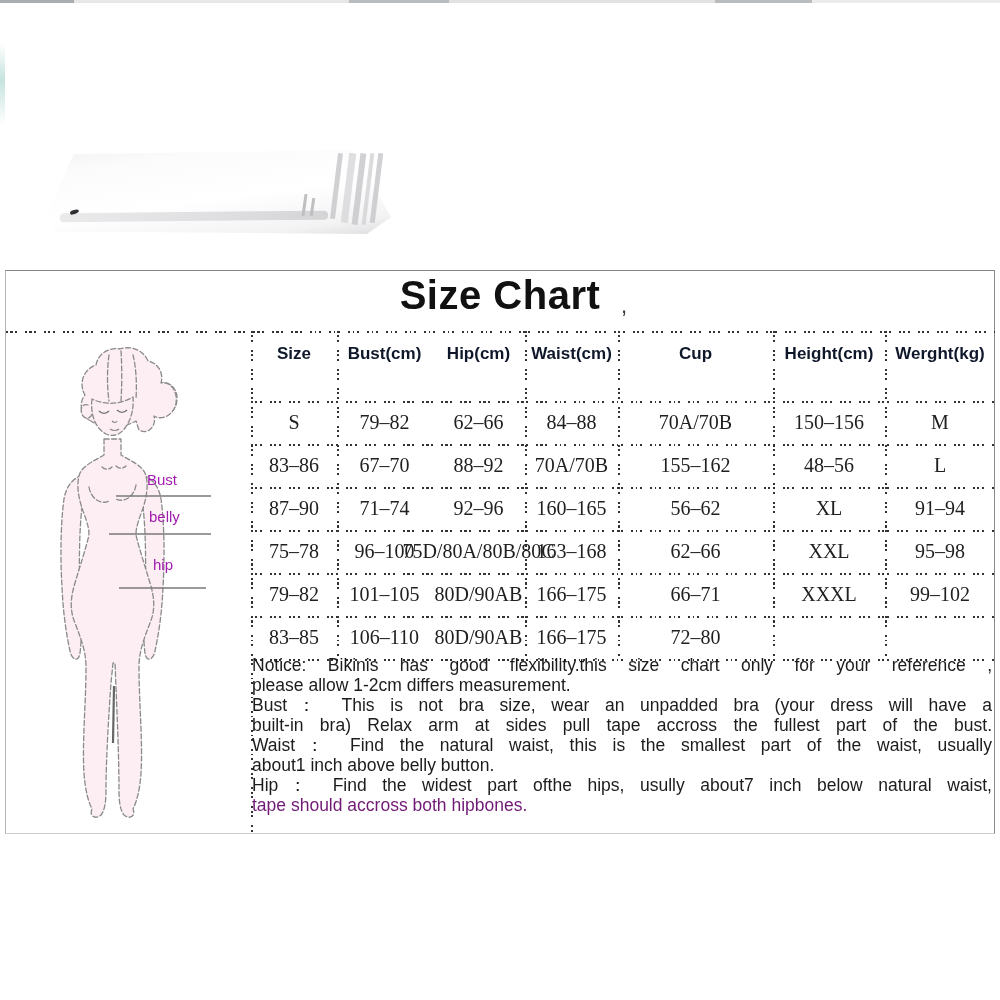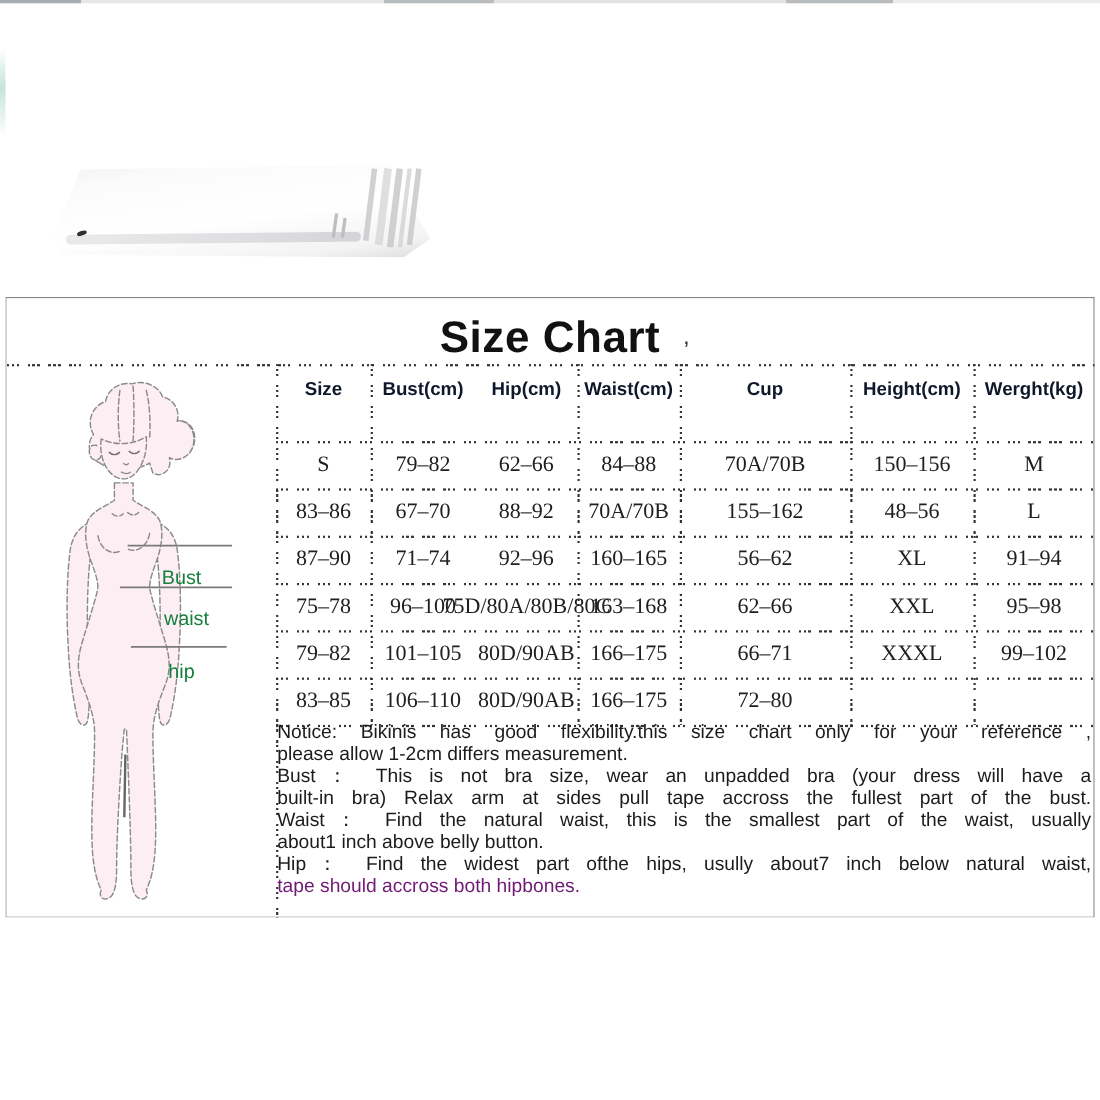--- a/index.html
+++ b/index.html
@@ -27,21 +27,21 @@
   .s5 { left:374px; width:5px; height:70px; }
   .blob-tick { position:absolute; background:#bfbfc2; width:3px; height:22px; transform:rotate(8deg); top:194px; }
   .t1 { left:303px; } .t2 { left:311px; height:18px; top:198px; }
   .blob-dot { position:absolute; left:70px; top:210px; width:9px; height:4px; background:#2f2f31;
     border-radius:50% 60% 60% 40%; transform:rotate(-18deg); }
 
   
   .panel { position:absolute; left:5px; top:270px; width:990px; height:564px; background:#fff;
     border:1px solid #9a9a9a; border-top-color:#858585; border-right-color:#8a8a8a;
     border-bottom-color:#cccccc; border-left-color:#b3b3b3; }
-  .panel-title { position:absolute; left:0; top:14px; width:100%; text-align:center;
+  .panel-title { position:absolute; left:0; top:2px; width:100%; text-align:center;
     font-size:40px; font-weight:bold; letter-spacing:.5px; color:#111; }
   .title-mark { position:absolute; left:615px; top:22px; font-size:22px; color:#3a3a3a; }
 
   
   .hl { position:absolute; height:2px;
     background-image:repeating-linear-gradient(90deg,#333 0 2px,transparent 2px 4.5px,#333 4.5px 6.5px,
       transparent 6.5px 9px,#333 9px 11px,transparent 11px 19px); }
   .vl { position:absolute; width:2px;
     background-image:repeating-linear-gradient(180deg,#333 0 2px,transparent 2px 4.5px,#333 4.5px 6.5px,
       transparent 6.5px 9px,#333 9px 11px,transparent 11px 19px); }
@@ -54,21 +54,21 @@
   .td { display:flex; justify-content:center; align-items:center;
     font-family:"Liberation Serif", serif; font-size:20px; color:#202020; }
 
   
   .notice { position:absolute; left:246px; top:384px; width:740px; font-size:17.5px; line-height:20px; color:#1c1c1c; }
   .nline { text-align:justify; text-align-last:justify; white-space:normal; }
   .nend  { text-align:left; text-align-last:left; }
   .gray  { color:#701a75; }
 
   
-  .flabel { position:absolute; font-size:18px; color:#15803d;margin-top:44px; }
+  .flabel { position:absolute; font-size:15px; color:#a21caf; }
   .lb-bust { left:141px; top:200px; }
   .lb-waist{ left:143px; top:237px; }
   .lb-hip  { left:147px; top:285px; }
 
   .figure-svg { position:absolute; left:0; top:0; }
 </style>
 </head>
 <body>
 
 <div class="top-strip"></div>
@@ -110,21 +110,21 @@
 
     <path fill="none" stroke="#6f6f6f" stroke-width="1.4" d="M93 140 C 96 143, 100 143, 103 140 M111 139 C 114 142, 118 142, 121 139"></path>
     <path fill="none" stroke="#8a8a8a" stroke-width="1.2" d="M106 150 C 108 152, 110 152, 111 150 M104 158 C 107 160, 111 160, 113 158"></path>
 
     <line x1="108" y1="415" x2="107" y2="472" stroke="#666" stroke-width="2.2"></line>
 
     <path fill="none" stroke="#7a7a7a" stroke-width="1.6" d="M110 225 H205 M103 263 H205 M113 317 H200"></path>
   </svg>
 
   <div class="flabel lb-bust">Bust</div>
-  <div class="flabel lb-waist">waist</div>
+  <div class="flabel lb-waist">belly</div>
   <div class="flabel lb-hip">hip</div>
 
   <div class="hl" style="left:0;   top:60px;  width:989px;"></div>
   <div class="hl" style="left:245px;top:130px; width:744px;"></div>
   <div class="hl" style="left:245px;top:173px; width:744px;"></div>
   <div class="hl" style="left:245px;top:216px; width:744px;"></div>
   <div class="hl" style="left:245px;top:259px; width:744px;"></div>
   <div class="hl" style="left:245px;top:302px; width:744px;"></div>
   <div class="hl" style="left:245px;top:345px; width:744px;"></div>
   <div class="hl" style="left:245px;top:388px; width:744px;"></div>

